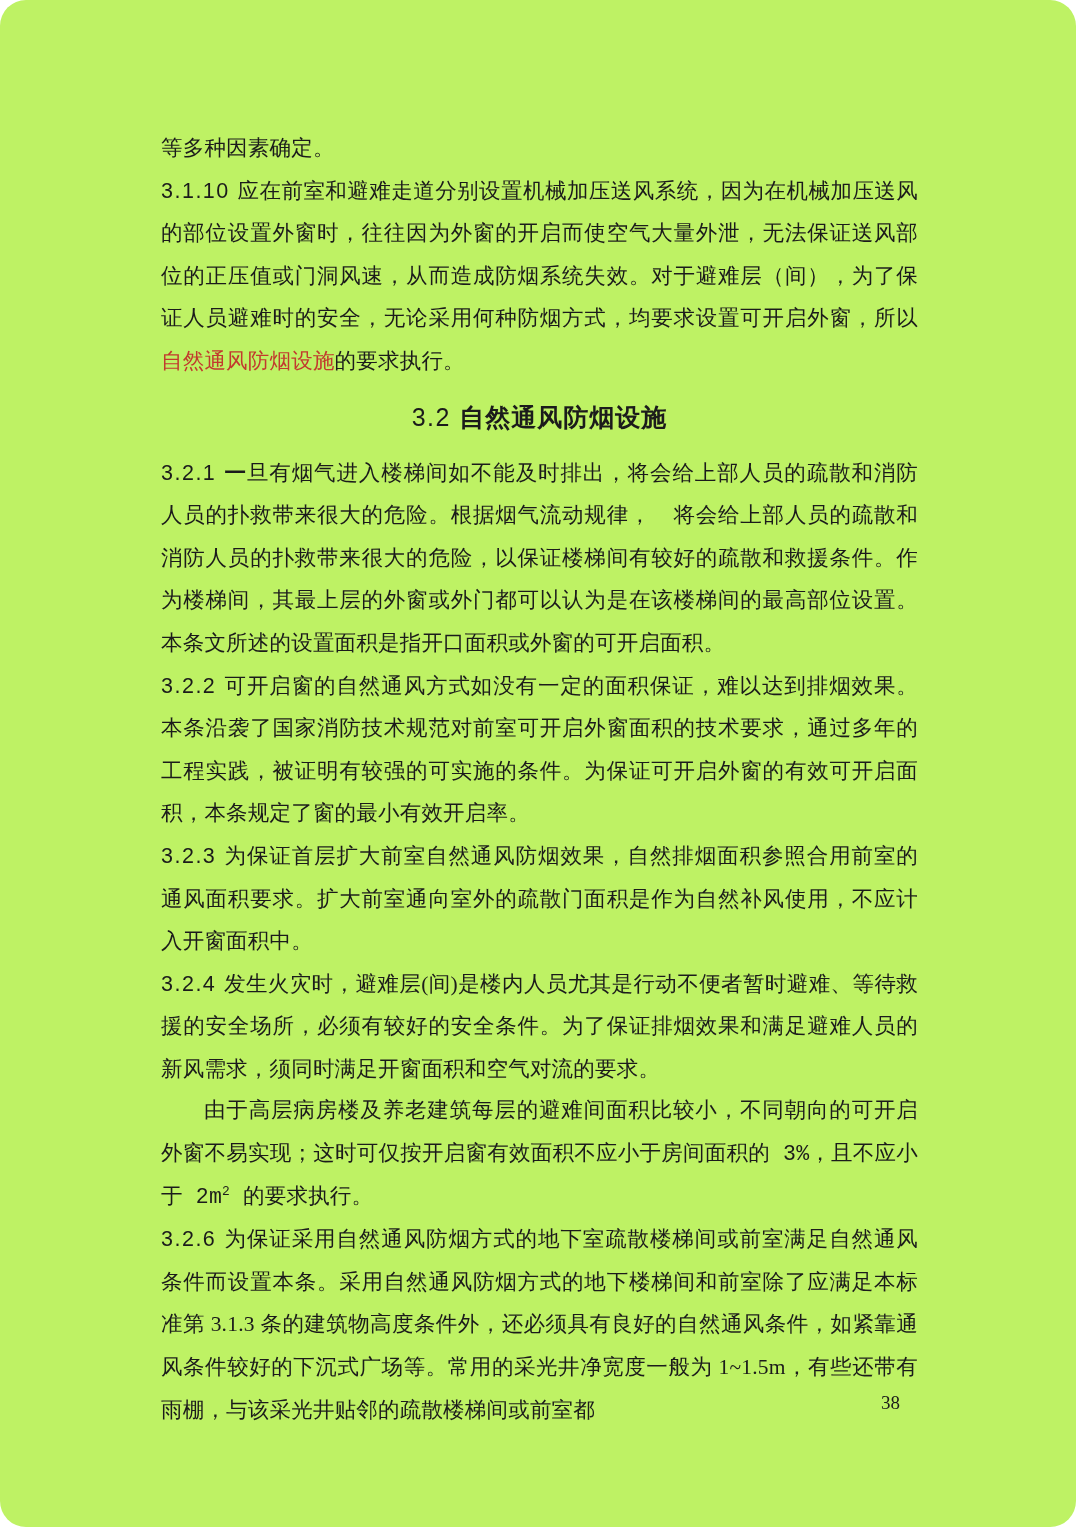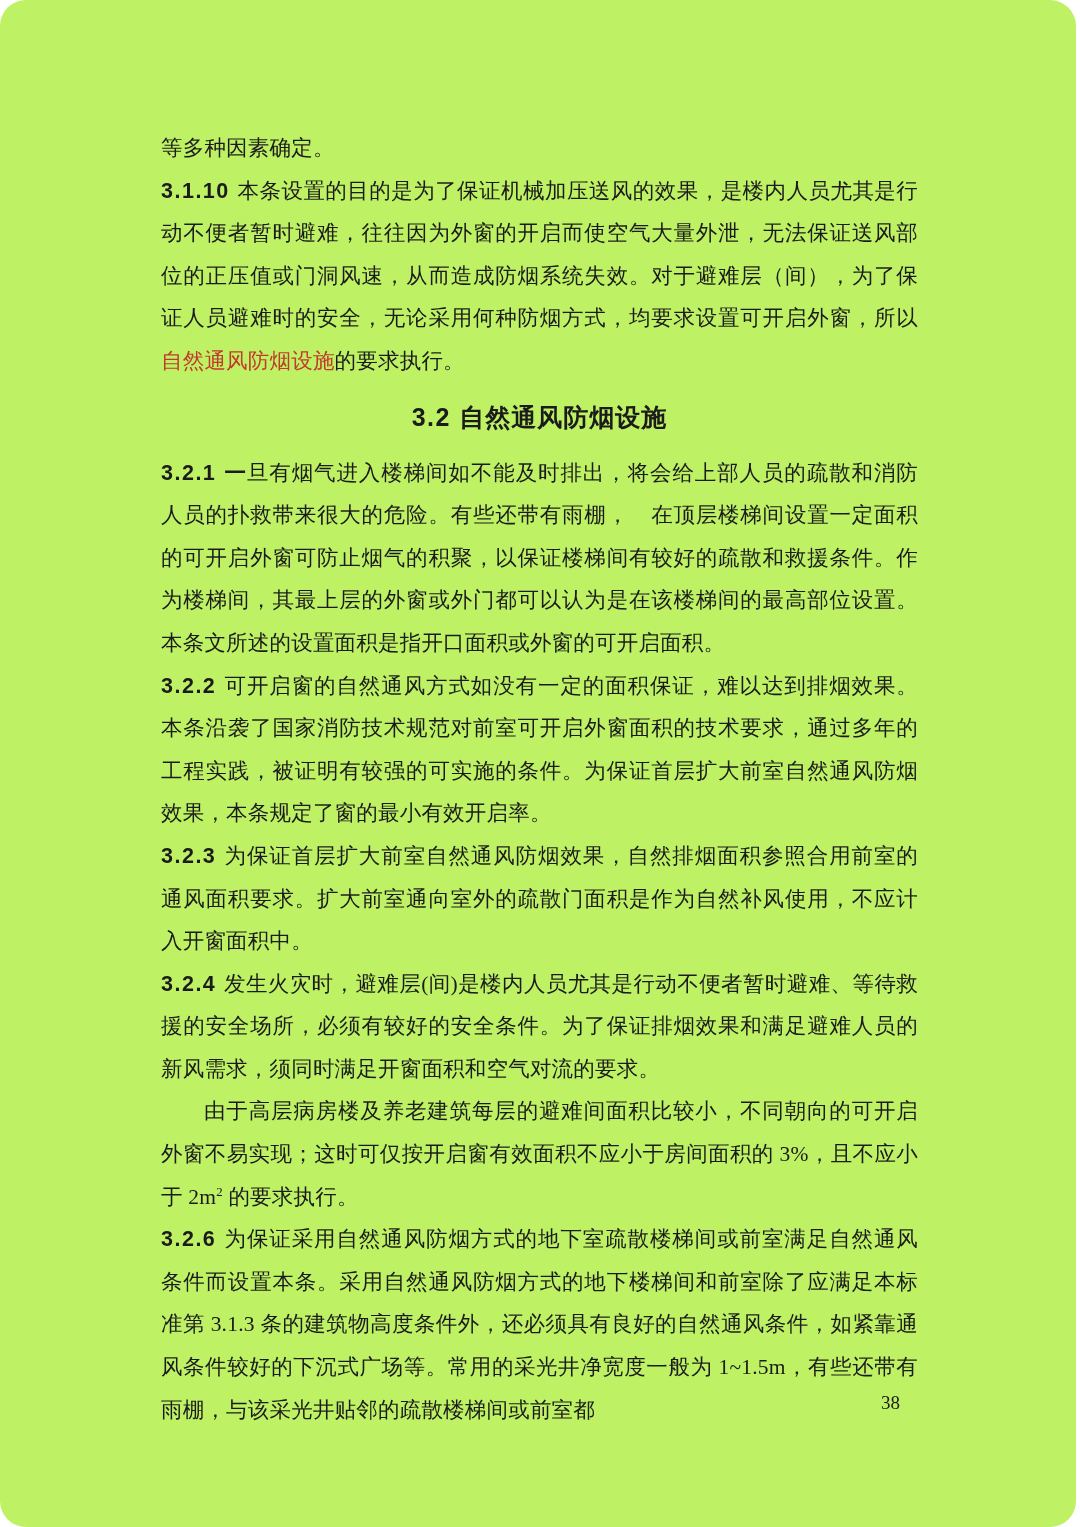--- a/index.html
+++ b/index.html
@@ -35,27 +35,28 @@
   .block.heading {
     text-align: center;
     font-weight: bold;
     font-size: 25px;
     line-height: 68px;
     letter-spacing: 1px;
     word-break: keep-all;
   }
   .block.body-indent {
     text-indent: 2em;
+    font-family: Liberation Mono, monospace;
   }
   .seg-normal {
     font-weight: normal;
   }
   .seg-num {
     font-family: "Liberation Sans", "DejaVu Sans", sans-serif;
-    font-weight: bold;
+    font-weight: normal;
     letter-spacing: 1.5px;
   }
   .seg-bold {
     font-weight: bold;
   }
   .seg-red {
     color: var(--accent, #c23a2e);
   }
   .seg-sup {
     font-size: 0.6em;
@@ -70,23 +71,23 @@
     line-height: 26px;
     font-family: "Liberation Serif", "DejaVu Serif", serif;
   }
 </style>
 </head>
 <body>
 
 <div class="page">
   <div class="content">
       <p class="block body"><span class="seg-normal">等多种因素确定。</span></p>
-      <p class="block body"><span class="seg-num">3.1.10 </span><span class="seg-normal">本条设置的目的是为了保证机械加压送风的效果，是楼内人员尤其是行动不便者暂时避难，往往因为外窗的开启而使空气大量外泄，无法保证送风部位的正压值或门洞风速，从而造成防烟系统失效。对于避难层（间），为了保证人员避难时的安全，无论采用何种防烟方式，均要求设置可开启外窗，所以</span><span class="seg-red">自然通风防烟设施</span><span class="seg-normal">的要求执行。</span></p>
+      <p class="block body"><span class="seg-num">3.1.10 </span><span class="seg-normal">应在前室和避难走道分别设置机械加压送风系统，因为在机械加压送风的部位设置外窗时，往往因为外窗的开启而使空气大量外泄，无法保证送风部位的正压值或门洞风速，从而造成防烟系统失效。对于避难层（间），为了保证人员避难时的安全，无论采用何种防烟方式，均要求设置可开启外窗，所以</span><span class="seg-red">自然通风防烟设施</span><span class="seg-normal">的要求执行。</span></p>
       <p class="block heading"><span class="seg-num">3.2 </span><span class="seg-bold">自然通风防烟设施</span></p>
-      <p class="block body"><span class="seg-num">3.2.1  </span><span class="seg-bold">一</span><span class="seg-normal">旦有烟气进入楼梯间如不能及时排出，将会给上部人员的疏散和消防人员的扑救带来很大的危险。有些还带有雨棚，　在顶层楼梯间设置一定面积的可开启外窗可防止烟气的积聚，以保证楼梯间有较好的疏散和救援条件。作为楼梯间，其最上层的外窗或外门都可以认为是在该楼梯间的最高部位设置。本条文所述的设置面积是指开口面积或外窗的可开启面积。</span></p>
-      <p class="block body"><span class="seg-num">3.2.2 </span><span class="seg-normal">可开启窗的自然通风方式如没有一定的面积保证，难以达到排烟效果。本条沿袭了国家消防技术规范对前室可开启外窗面积的技术要求，通过多年的工程实践，被证明有较强的可实施的条件。为保证首层扩大前室自然通风防烟效果，本条规定了窗的最小有效开启率。</span></p>
+      <p class="block body"><span class="seg-num">3.2.1  </span><span class="seg-bold">一</span><span class="seg-normal">旦有烟气进入楼梯间如不能及时排出，将会给上部人员的疏散和消防人员的扑救带来很大的危险。根据烟气流动规律，　将会给上部人员的疏散和消防人员的扑救带来很大的危险，以保证楼梯间有较好的疏散和救援条件。作为楼梯间，其最上层的外窗或外门都可以认为是在该楼梯间的最高部位设置。本条文所述的设置面积是指开口面积或外窗的可开启面积。</span></p>
+      <p class="block body"><span class="seg-num">3.2.2 </span><span class="seg-normal">可开启窗的自然通风方式如没有一定的面积保证，难以达到排烟效果。本条沿袭了国家消防技术规范对前室可开启外窗面积的技术要求，通过多年的工程实践，被证明有较强的可实施的条件。为保证可开启外窗的有效可开启面积，本条规定了窗的最小有效开启率。</span></p>
       <p class="block body"><span class="seg-num">3.2.3  </span><span class="seg-normal">为保证首层扩大前室自然通风防烟效果，自然排烟面积参照合用前室的通风面积要求。扩大前室通向室外的疏散门面积是作为自然补风使用，不应计入开窗面积中。</span></p>
       <p class="block body"><span class="seg-num">3.2.4  </span><span class="seg-normal">发生火灾时，避难层(间)是楼内人员尤其是行动不便者暂时避难、等待救援的安全场所，必须有较好的安全条件。为了保证排烟效果和满足避难人员的新风需求，须同时满足开窗面积和空气对流的要求。</span></p>
       <p class="block body-indent"><span class="seg-normal">由于高层病房楼及养老建筑每层的避难间面积比较小，不同朝向的可开启外窗不易实现；这时可仅按开启窗有效面积不应小于房间面积的 3%，且不应小于 2m</span><span class="seg-sup">2</span><span class="seg-normal"> 的要求执行。</span></p>
       <p class="block body"><span class="seg-num">3.2.6   </span><span class="seg-normal">为保证采用自然通风防烟方式的地下室疏散楼梯间或前室满足自然通风条件而设置本条。采用自然通风防烟方式的地下楼梯间和前室除了应满足本标准第 3.1.3 条的建筑物高度条件外，还必须具有良好的自然通风条件，如紧靠通风条件较好的下沉式广场等。常用的采光井净宽度一般为 1~1.5m，有些还带有雨棚，与该采光井贴邻的疏散楼梯间或前室都</span></p>
     </div>
   <div class="page-number">38</div>
 </div>
 
 </body></html>

